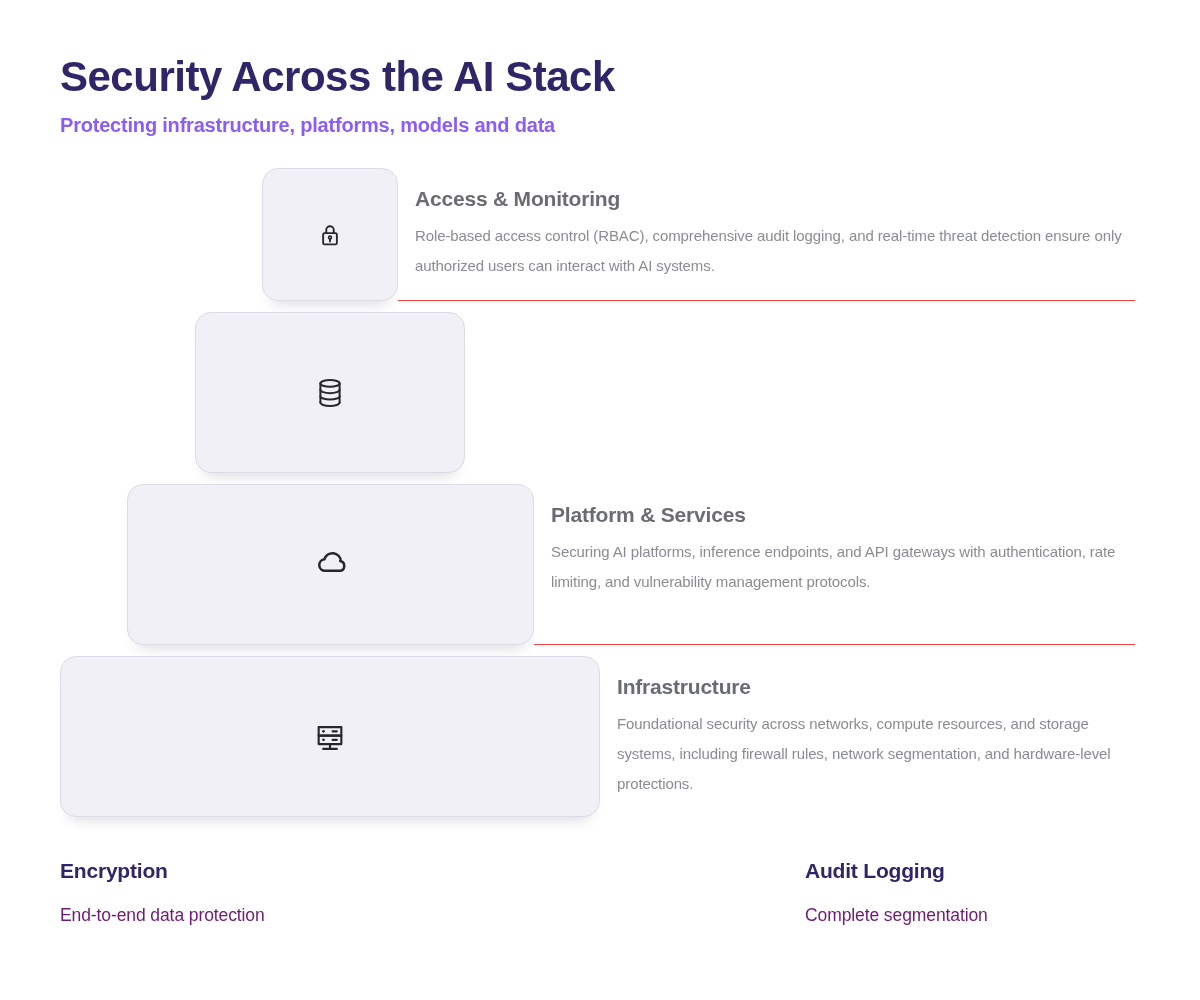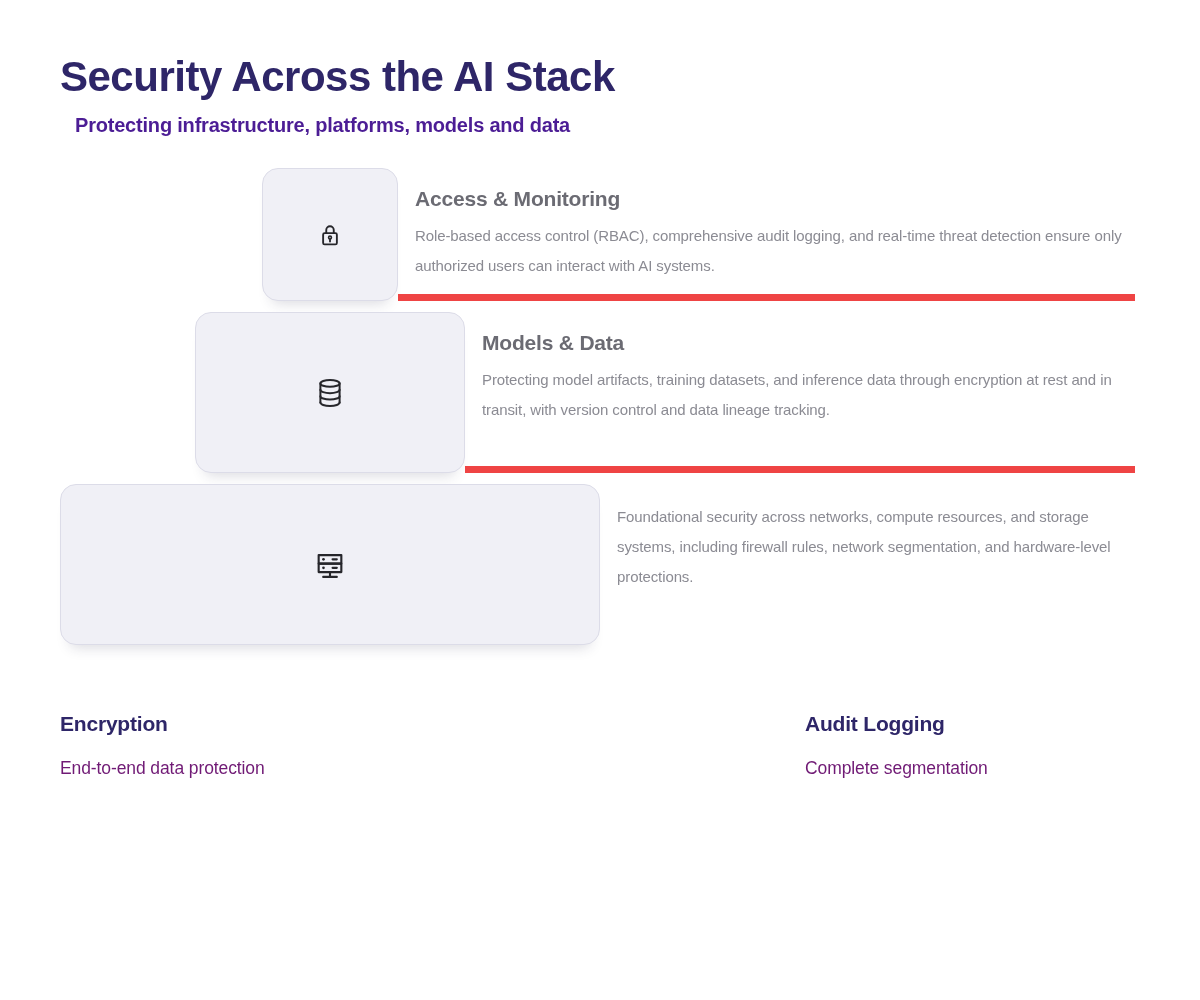--- a/index.html
+++ b/index.html
@@ -21,22 +21,21 @@
     font-weight: 700;
     letter-spacing: -0.5px;
     color: #2e2668;
     line-height: 1.1;
   }
   .page-subtitle {
     margin-top: 14px;
     font-size: 20px;
     font-weight: 700;
     letter-spacing: -0.2px;
-    color: #4c1d95;
-    margin-left: 15px;
+    color: #8b5cf6;
   }
   
   .stack { margin-top: 31px; }
   .row {
     display: flex;
     align-items: stretch;
     margin-bottom: 11px;
   }
   .layer-card {
     flex: 0 0 auto;
@@ -50,21 +49,21 @@
   }
   .row-1 { min-height: 133px; }
   .row-2, .row-3, .row-4 { min-height: 161px; }
   .row-1 .layer-card { width: 136px; margin-left: 202px; }
   .row-2 .layer-card { width: 270px; margin-left: 135px; }
   .row-3 .layer-card { width: 407px; margin-left: 67px; }
   .row-4 .layer-card { width: 540px; margin-left: 0; }
   .layer-content {
     flex: 1 1 auto;
     padding: 18px 0 0 17px;
-    border-bottom: 7px solid #ef4444;
+    border-bottom: 1px solid #ef4444;
   }
   .row-4 .layer-content { border-bottom: none; }
   .layer-title {
     font-size: 21px;
     font-weight: 700;
     letter-spacing: -0.2px;
     color: #6b6b73;
     line-height: 26px;
     margin-bottom: 9px;
   }
@@ -78,21 +77,21 @@
   .layer-icon path, .layer-icon rect, .layer-icon ellipse, .layer-icon line {
     stroke: #26262b;
     stroke-width: 1.5;
     fill: none;
     stroke-linecap: round;
     stroke-linejoin: round;
   }
   .layer-icon .dot { fill: #26262b; stroke: none; }
   
   .stats {
-    margin-top: 67px;
+    margin-top: 42px;
     display: grid;
     grid-template-columns: 370px 375px 1fr;
   }
   .stat-title {
     font-size: 21px;
     font-weight: 700;
     letter-spacing: -0.2px;
     color: #2e2668;
   }
   .stat-desc {
@@ -133,41 +132,49 @@
       <div class="layer-card">
         <svg class="layer-icon" width="32" height="32" viewBox="0 0 24 24">
           <ellipse cx="12" cy="4.8" rx="7.2" ry="2.5"></ellipse>
           <path d="M4.8 4.8 V19.2"></path>
           <path d="M19.2 4.8 V19.2"></path>
           <path d="M4.8 9.6 c0 1.38 3.22 2.5 7.2 2.5 s7.2 -1.12 7.2 -2.5"></path>
           <path d="M4.8 14.4 c0 1.38 3.22 2.5 7.2 2.5 s7.2 -1.12 7.2 -2.5"></path>
           <path d="M4.8 19.2 c0 1.38 3.22 2.5 7.2 2.5 s7.2 -1.12 7.2 -2.5"></path>
         </svg>
       </div>
+    </div>
+
+    <div class="row row-3">
+      <div class="layer-card">
+        <svg class="layer-icon" width="40" height="40" viewBox="0 0 24 24">
+          <path d="M17.5 15.5 h-9 a3.5 3.5 0 0 1 -0.4 -6.98 A5 5 0 0 1 17.9 9.6 h-0.4 a3 3 0 0 1 0 5.9 z"></path>
+        </svg>
+      </div>
       <div class="layer-content">
-        <h3 class="layer-title">Models &amp; Data</h3>
-        <p class="layer-desc">Protecting model artifacts, training datasets, and inference data through encryption at rest and in transit, with version control and data lineage tracking.</p>
+        <h3 class="layer-title">Platform &amp; Services</h3>
+        <p class="layer-desc">Securing AI platforms, inference endpoints, and API gateways with authentication, rate limiting, and vulnerability management protocols.</p>
       </div>
     </div>
-
 
     <div class="row row-4">
       <div class="layer-card">
         <svg class="layer-icon" width="34" height="34" viewBox="0 0 24 24">
           <rect x="4" y="5" width="16" height="6"></rect>
           <rect x="4" y="11" width="16" height="6"></rect>
           <circle class="dot" cx="7.4" cy="8" r="0.95"></circle>
           <circle class="dot" cx="7.4" cy="14" r="0.95"></circle>
           <line x1="13.8" y1="8" x2="16.8" y2="8"></line>
           <line x1="13.8" y1="14" x2="16.8" y2="14"></line>
           <line x1="12" y1="17" x2="12" y2="20"></line>
           <line x1="7.2" y1="20.4" x2="16.8" y2="20.4"></line>
         </svg>
       </div>
       <div class="layer-content">
+        <h3 class="layer-title">Infrastructure</h3>
         <p class="layer-desc">Foundational security across networks, compute resources, and storage systems, including firewall rules, network segmentation, and hardware-level protections.</p>
       </div>
     </div>
 
   </section>
 
   <footer class="stats">
     <div class="stat">
       <h4 class="stat-title">Encryption</h4>
       <p class="stat-desc">End-to-end data protection</p>

